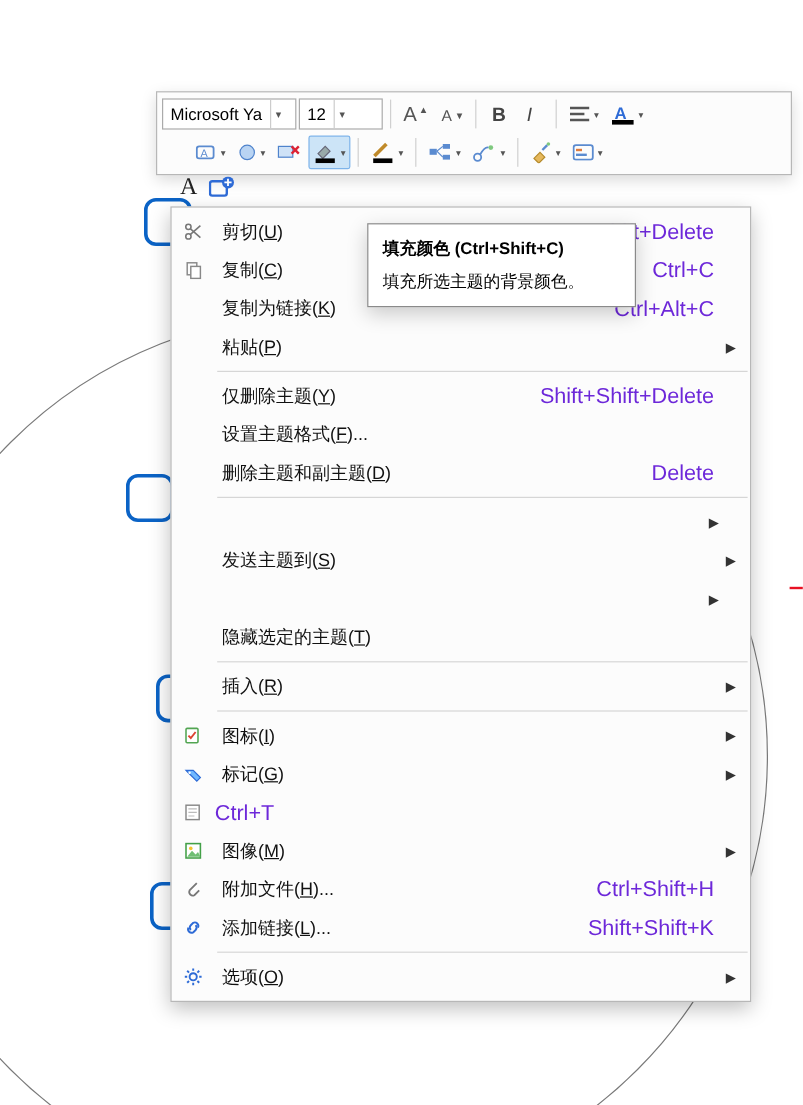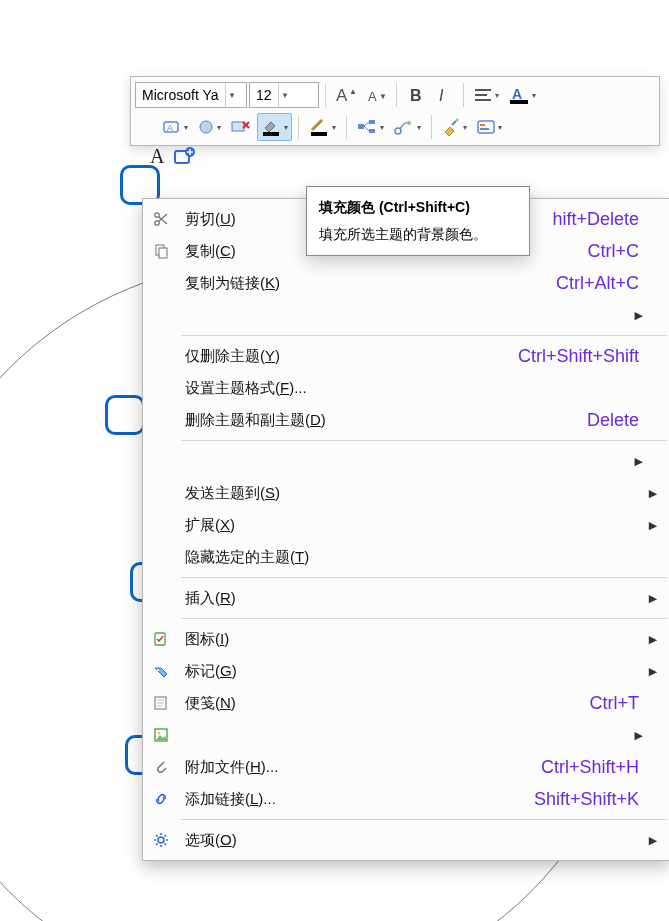--- a/index.html
+++ b/index.html
@@ -20,23 +20,23 @@
     .tb-combo { display: inline-flex; align-items: center; border: 1px solid #aaa; background: #fff; height: 26px; }
     .tb-combo span { padding: 0 6px; font-size: 14px; white-space: nowrap; overflow: hidden; }
     .tb-combo .arrow { width: 14px; text-align: center; font-size: 9px; color: #555; border-left: 1px solid #ccc; height: 100%; display:flex; align-items:center; justify-content:center;}
     .tb-btn { display:inline-flex; align-items:center; justify-content:center; min-width:26px; height:28px; padding:0 3px; border:1px solid transparent; border-radius:2px; color:#444; }
     .tb-btn svg { display:block; }
     .tb-btn .dd { font-size:8px; color:#555; margin-left:3px; }
     .tb-btn.sel { background:#cce4f7; border-color:#7eb4ea; }
 
     
     .ctx {
-      position: absolute; left: 142px; top: 172px; width: 528px;
+      position: absolute; left: 142px; top: 172px; width: 484px;
       background: #fcfcfc; border: 1px solid #b7b7b7; box-shadow: 0 6px 16px rgba(0,0,0,.25);
-      padding: 4px 0; font-size: 15px; color: #111; margin-top: 26px;
+      padding: 4px 0; font-size: 15px; color: #111;
     }
     .ctx-row {
       display: grid; grid-template-columns: 36px 1fr auto 20px;
       align-items: center; height: 32px; padding: 0 6px 0 0;
     }
     .ctx-ico { display:flex; align-items:center; justify-content:center; }
     .ctx-label { padding-left: 6px; }
     .ctx-label u { text-decoration: underline; }
     .ctx-sc { color:#6d28d9; font-size:18px; padding-right:4px; text-align:left; white-space:nowrap;}
     .ctx-arr { color:#333; font-size:11px; text-align:center; }
@@ -231,28 +231,29 @@
       <div class="ctx-arr"></div>
     </div>
     <div class="ctx-row">
       <div class="ctx-ico"></div>
       <div class="ctx-label">复制为链接(<u>K</u>)</div>
       <div class="ctx-sc">Ctrl+Alt+C</div>
       <div class="ctx-arr"></div>
     </div>
     <div class="ctx-row">
       <div class="ctx-ico"></div>
+      <div class="ctx-label">粘贴(<u>P</u>)</div>
       <div class="ctx-sc"></div>
       <div class="ctx-arr">▶</div>
     </div>
     <div class="ctx-div"></div>
     <div class="ctx-row">
       <div class="ctx-ico"></div>
       <div class="ctx-label">仅删除主题(<u>Y</u>)</div>
-      <div class="ctx-sc">Ctrl+Shift+Shift</div>
+      <div class="ctx-sc">Shift+Shift+Delete</div>
       <div class="ctx-arr"></div>
     </div>
     <div class="ctx-row">
       <div class="ctx-ico"></div>
       <div class="ctx-label">设置主题格式(<u>F</u>)...</div>
       <div class="ctx-sc"></div>
       <div class="ctx-arr"></div>
     </div>
     <div class="ctx-row">
       <div class="ctx-ico"></div>
@@ -267,21 +268,20 @@
       <div class="ctx-arr">▶</div>
     </div>
     <div class="ctx-row">
       <div class="ctx-ico"></div>
       <div class="ctx-label">发送主题到(<u>S</u>)</div>
       <div class="ctx-sc"></div>
       <div class="ctx-arr">▶</div>
     </div>
     <div class="ctx-row">
       <div class="ctx-ico"></div>
-      <div class="ctx-label">扩展(<u>X</u>)</div>
       <div class="ctx-sc"></div>
       <div class="ctx-arr">▶</div>
     </div>
     <div class="ctx-row">
       <div class="ctx-ico"></div>
       <div class="ctx-label">隐藏选定的主题(<u>T</u>)</div>
       <div class="ctx-sc"></div>
       <div class="ctx-arr"></div>
     </div>
     <div class="ctx-div"></div>
@@ -316,32 +316,32 @@
     </div>
     <div class="ctx-row">
       <div class="ctx-ico">
         <svg width="16" height="16" viewBox="0 0 16 16">
           <rect x="2" y="2" width="11" height="12" fill="#fff" stroke="#888" stroke-width="1.2"></rect>
           <line x1="4" y1="5" x2="11" y2="5" stroke="#bbb"></line>
           <line x1="4" y1="8" x2="11" y2="8" stroke="#bbb"></line>
           <line x1="4" y1="11" x2="9" y2="11" stroke="#bbb"></line>
         </svg>
       </div>
-      <div class="ctx-label">便笺(<u>N</u>)</div>
       <div class="ctx-sc">Ctrl+T</div>
       <div class="ctx-arr"></div>
     </div>
     <div class="ctx-row">
       <div class="ctx-ico">
         <svg width="16" height="16" viewBox="0 0 16 16">
           <rect x="2" y="2" width="12" height="12" fill="#fff" stroke="#43a047" stroke-width="1.3"></rect>
           <circle cx="6" cy="6" r="1.5" fill="#f4c42e"></circle>
           <path d="M3 13 L7 8 L10 11 L12 9 L14 13 Z" fill="#6fbf73"></path>
         </svg>
       </div>
+      <div class="ctx-label">图像(<u>M</u>)</div>
       <div class="ctx-sc"></div>
       <div class="ctx-arr">▶</div>
     </div>
     <div class="ctx-row">
       <div class="ctx-ico">
         <svg width="16" height="16" viewBox="0 0 16 16">
           <path d="M11 3 L5 9 a3 3 0 0 0 4 4 L13 9" fill="none" stroke="#777" stroke-width="1.5"></path>
         </svg>
       </div>
       <div class="ctx-label">附加文件(<u>H</u>)...</div>

